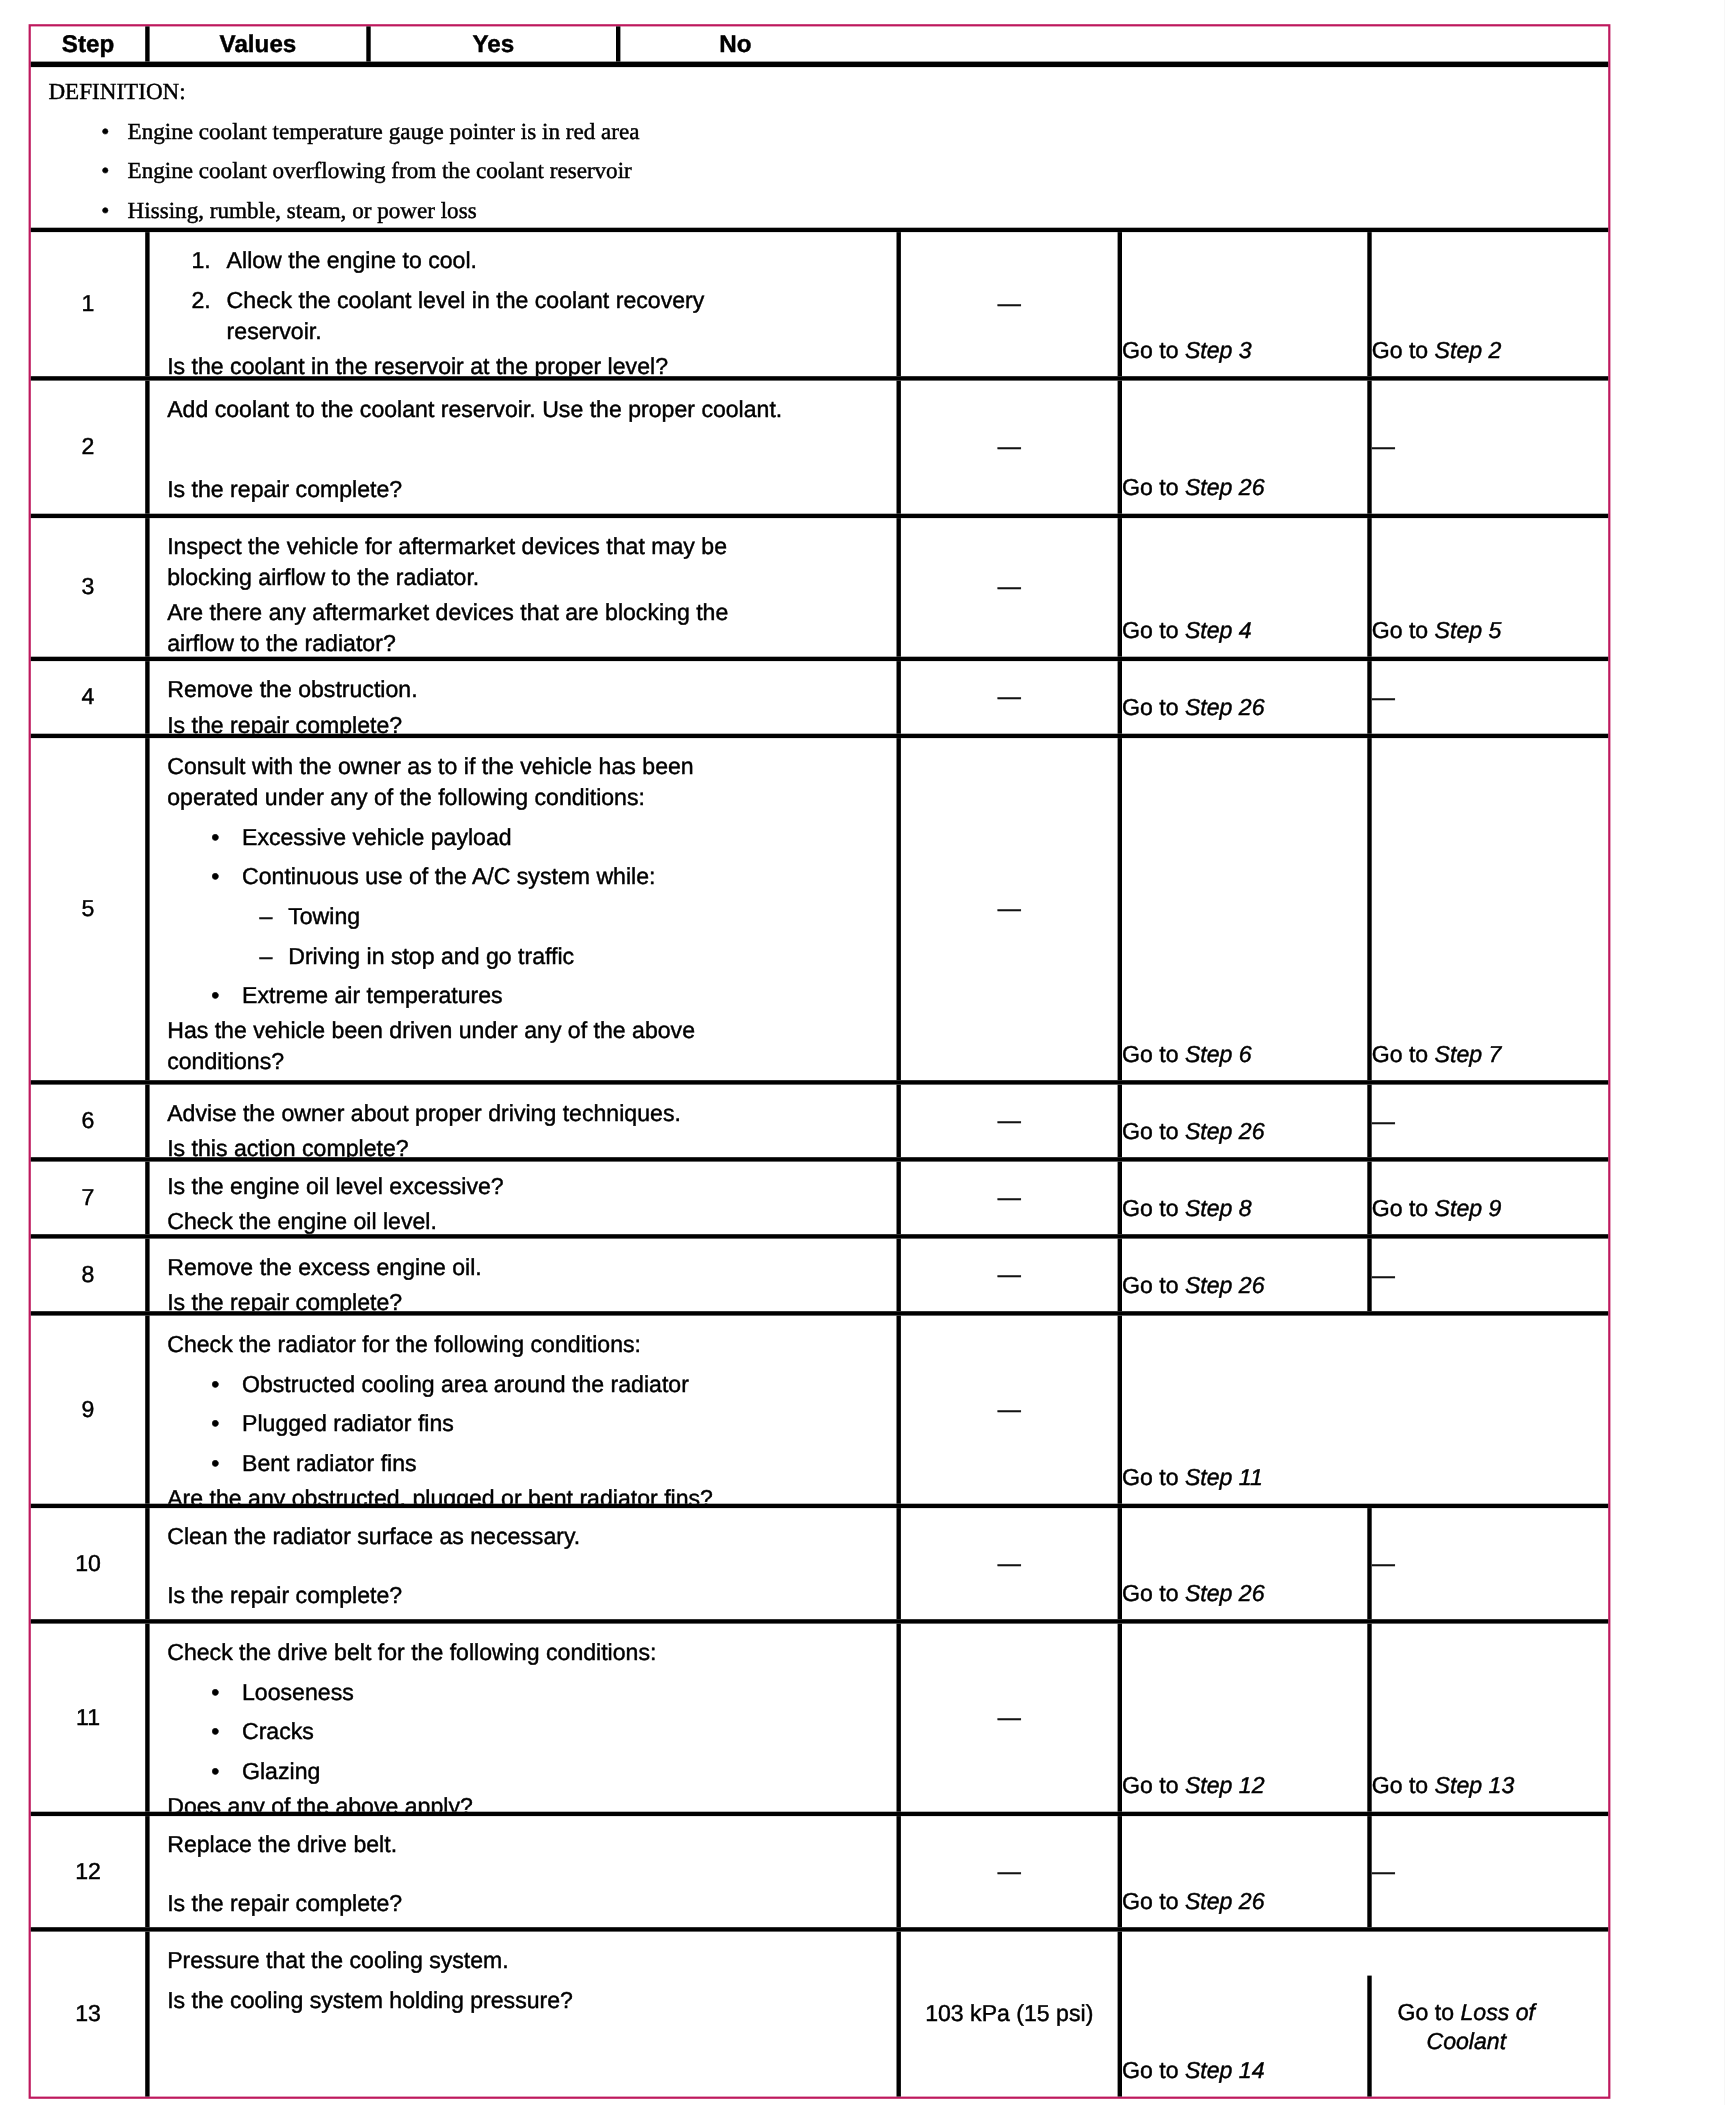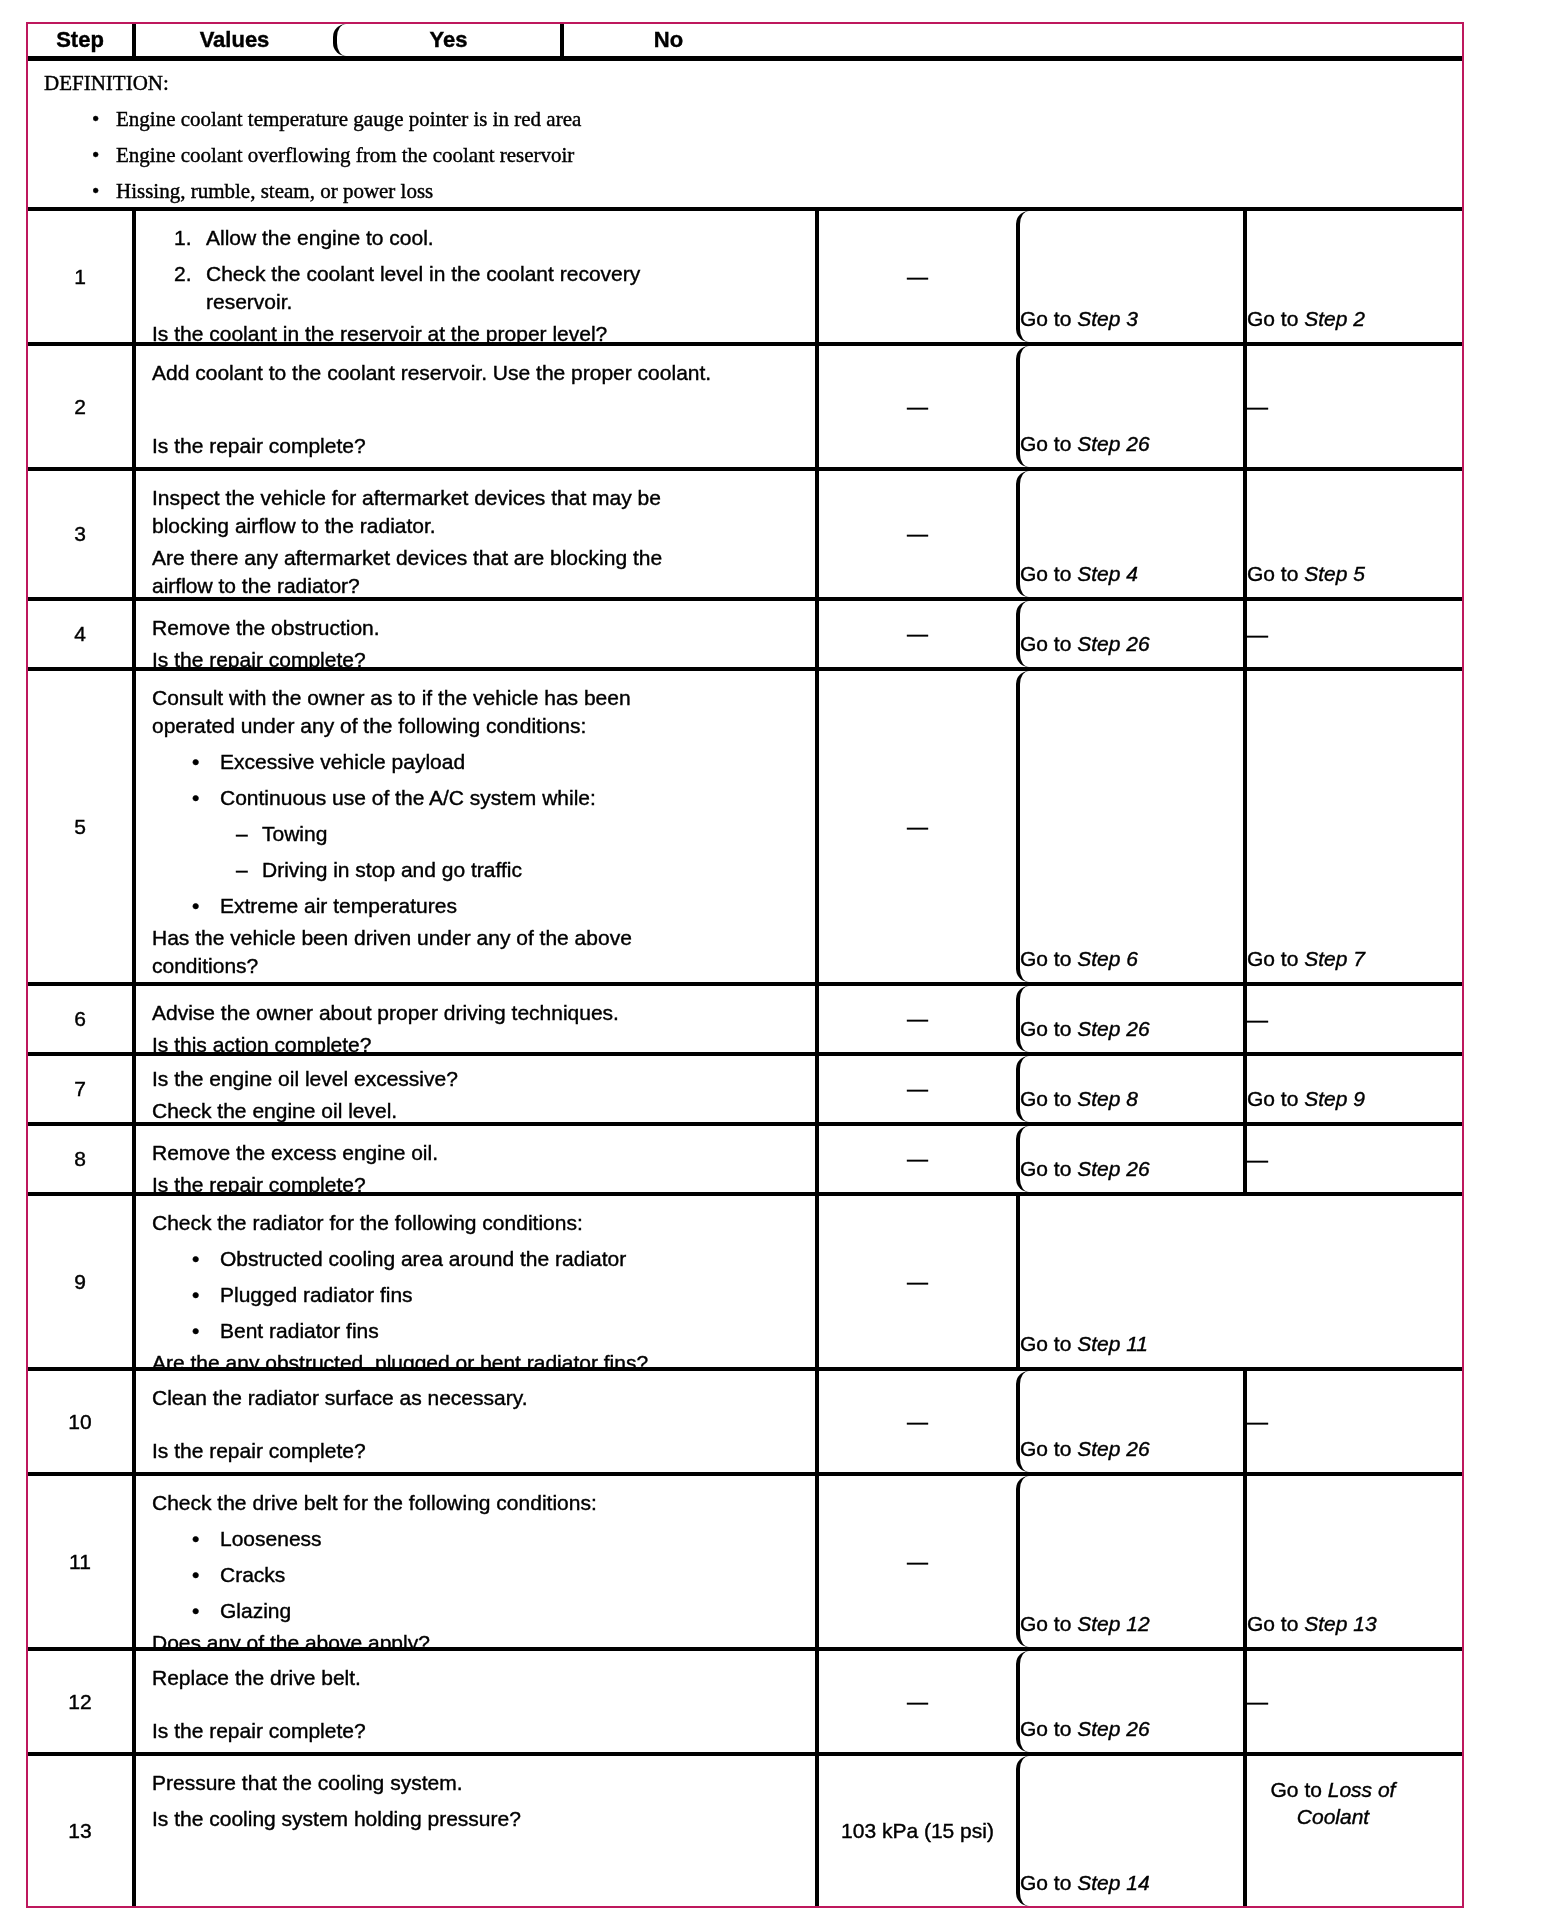--- a/index.html
+++ b/index.html
@@ -9,21 +9,21 @@
   .row{display:flex;box-sizing:border-box;border-bottom:4px solid #000;}
   .row.header{height:37px;border-bottom:5px solid #000;}
   .row.definition{height:150px;border-bottom:4px solid #000;font-family:Liberation Serif, serif;}
   .row:last-child{border-bottom:none;}
   #rows-container .row:last-child{border-bottom:none;}
   .cell{box-sizing:border-box;border-left:4px solid #000;overflow:hidden;}
   .cell:first-child{border-left:none;}
   .step-col{width:104px;flex:0 0 104px;}
   .action-col{width:683px;flex:0 0 683px;}
   .values-col{width:201px;flex:0 0 201px;}
-  .yes-col{width:227px;flex:0 0 227px;border-radius:13px;}
+  .yes-col{width:227px;flex:0 0 227px;}
   .no-col{width:213px;flex:0 0 213px;}
   .hdr{display:flex;align-items:center;justify-content:center;font-weight:bold;font-size:22px;}
   .defcell{width:100%;padding:8px 16px;box-sizing:border-box;font-size:21px;line-height:28px;}
   .deftitle{margin-bottom:4px;}
   .defline{display:flex;padding-left:48px;margin-top:8px;}
   .defline .mk{flex:0 0 24px;}
   .stepnum{display:flex;align-items:center;justify-content:center;font-size:21px;}
   .action{display:flex;flex-direction:column;padding:9px 14px 7px 14px;font-size:21px;line-height:28px;}
   .line{display:flex;margin:4px 0;}
   .line.p{padding-left:2px;}
@@ -35,21 +35,21 @@
   .line.b .mk{flex:0 0 28px;}
   .line.b .txt{max-width:520px;}
   .line.d{padding-left:86px;}
   .line.d .mk{flex:0 0 26px;}
   .line.q{padding-left:2px;margin-top:auto;margin-bottom:0;}
   .line.q .txt{max-width:560px;}
   .action.tight .line.q{margin-top:4px;}
   .values{display:flex;align-items:center;justify-content:center;font-size:21px;}
   .nav{display:flex;align-items:flex-end;justify-content:flex-start;padding-bottom:10px;font-size:21px;line-height:27px;text-align:center;}
   .nav.dashcell{align-items:center;padding-bottom:0;}
-  .nav.top{align-items:flex-start;padding-top:20px;}
+  .nav.top{align-items:flex-start;padding-top:20px;margin-top:40px;}
   .nav .goto{display:inline-block;max-width:172px;}
   .dashmark{letter-spacing:0;}
   i.ref{font-style:italic;}
 </style>
 </head>
 <body>
 
 <div class="page">
   <div class="diagtable">
 

